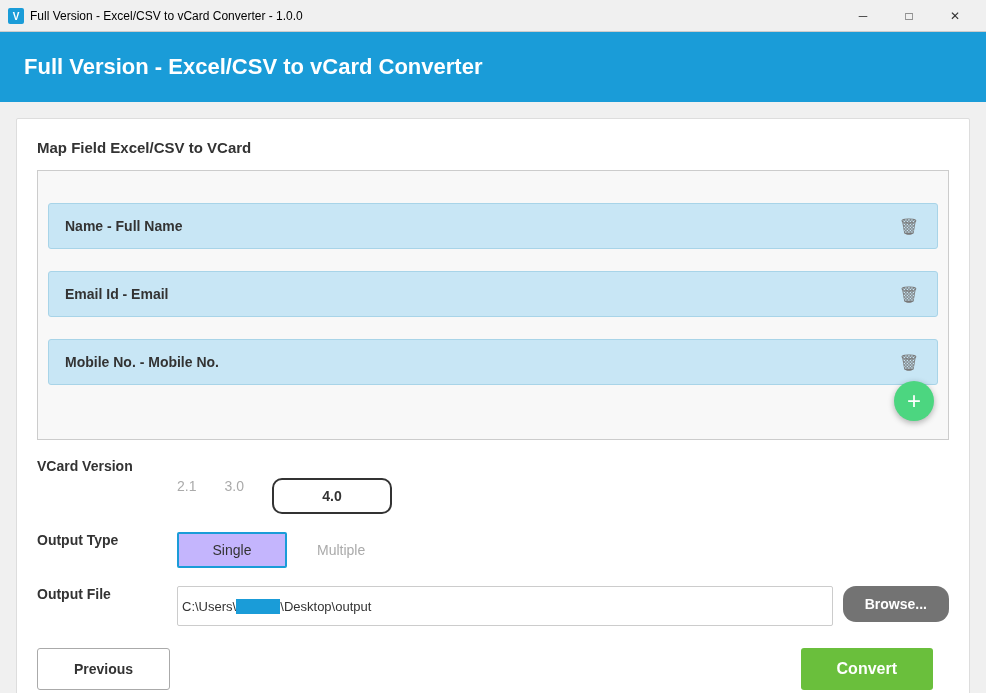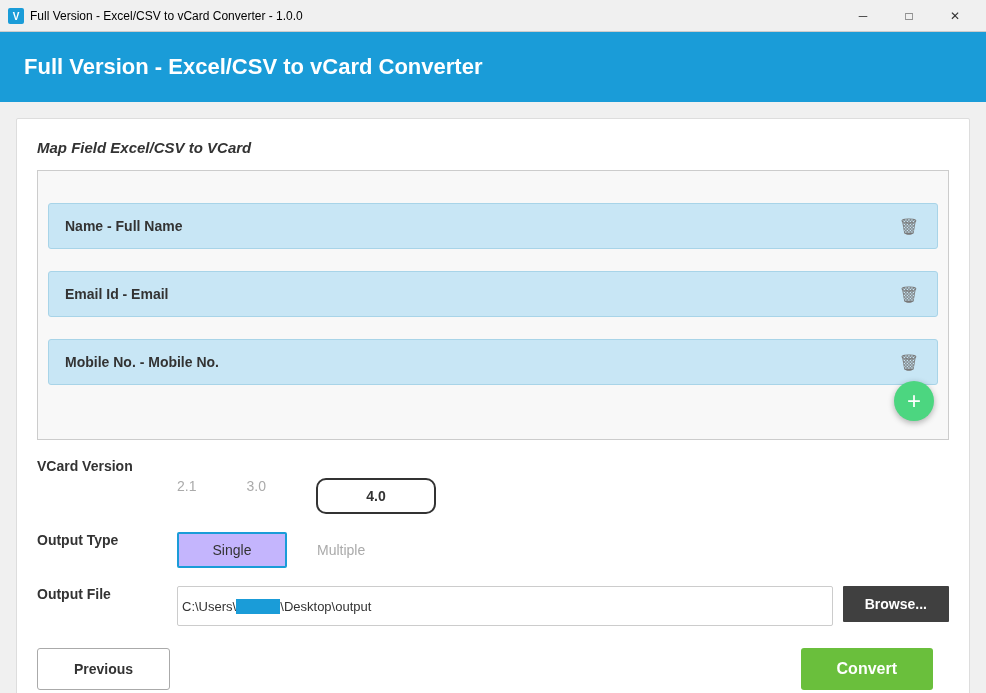--- a/index.html
+++ b/index.html
@@ -69,21 +69,20 @@
       padding: 20px;
       border: 1px solid #ddd;
       border-radius: 2px;
     }
 
     .section-title {
       font-size: 15px;
       font-weight: 600;
       color: #333;
       margin-bottom: 14px;
-      font-style: italic;
     }
 
     
     .field-list-container {
       border: 1px solid #ccc;
       background: #f8f8f8;
       padding: 10px;
       position: relative;
       height: 270px;
       overflow-y: auto;
@@ -153,21 +152,21 @@
     .form-label {
       font-size: 14px;
       font-weight: 700;
       color: #333;
       width: 140px;
       flex-shrink: 0;
     }
     .version-options {
       display: flex;
       align-items: center;
-      gap: 50px;
+      gap: 28px;
       flex: 1;
     }
     .version-option {
       font-size: 14px;
       color: #aaa;
       cursor: pointer;
     }
     .version-box {
       border: 2px solid #333;
       padding: 8px 30px;
@@ -202,28 +201,28 @@
     .output-type-btn.active {
       border-color: #1a9cd8;
     }
     .output-type-text {
       font-size: 14px;
       color: #aaa;
       cursor: pointer;
       padding: 8px 10px;
     }
     .browse-btn {
-      background: #404040;
+      background: #737373;
       color: white;
       border: none;
       padding: 10px 22px;
       font-size: 14px;
       font-weight: 600;
       cursor: pointer;
-      border-radius: 1px;
+      border-radius: 13px;
       white-space: nowrap;
     }
 
     
     .bottom-buttons {
       display: flex;
       justify-content: space-between;
       margin-top: 22px;
       padding-right: 16px;
     }

